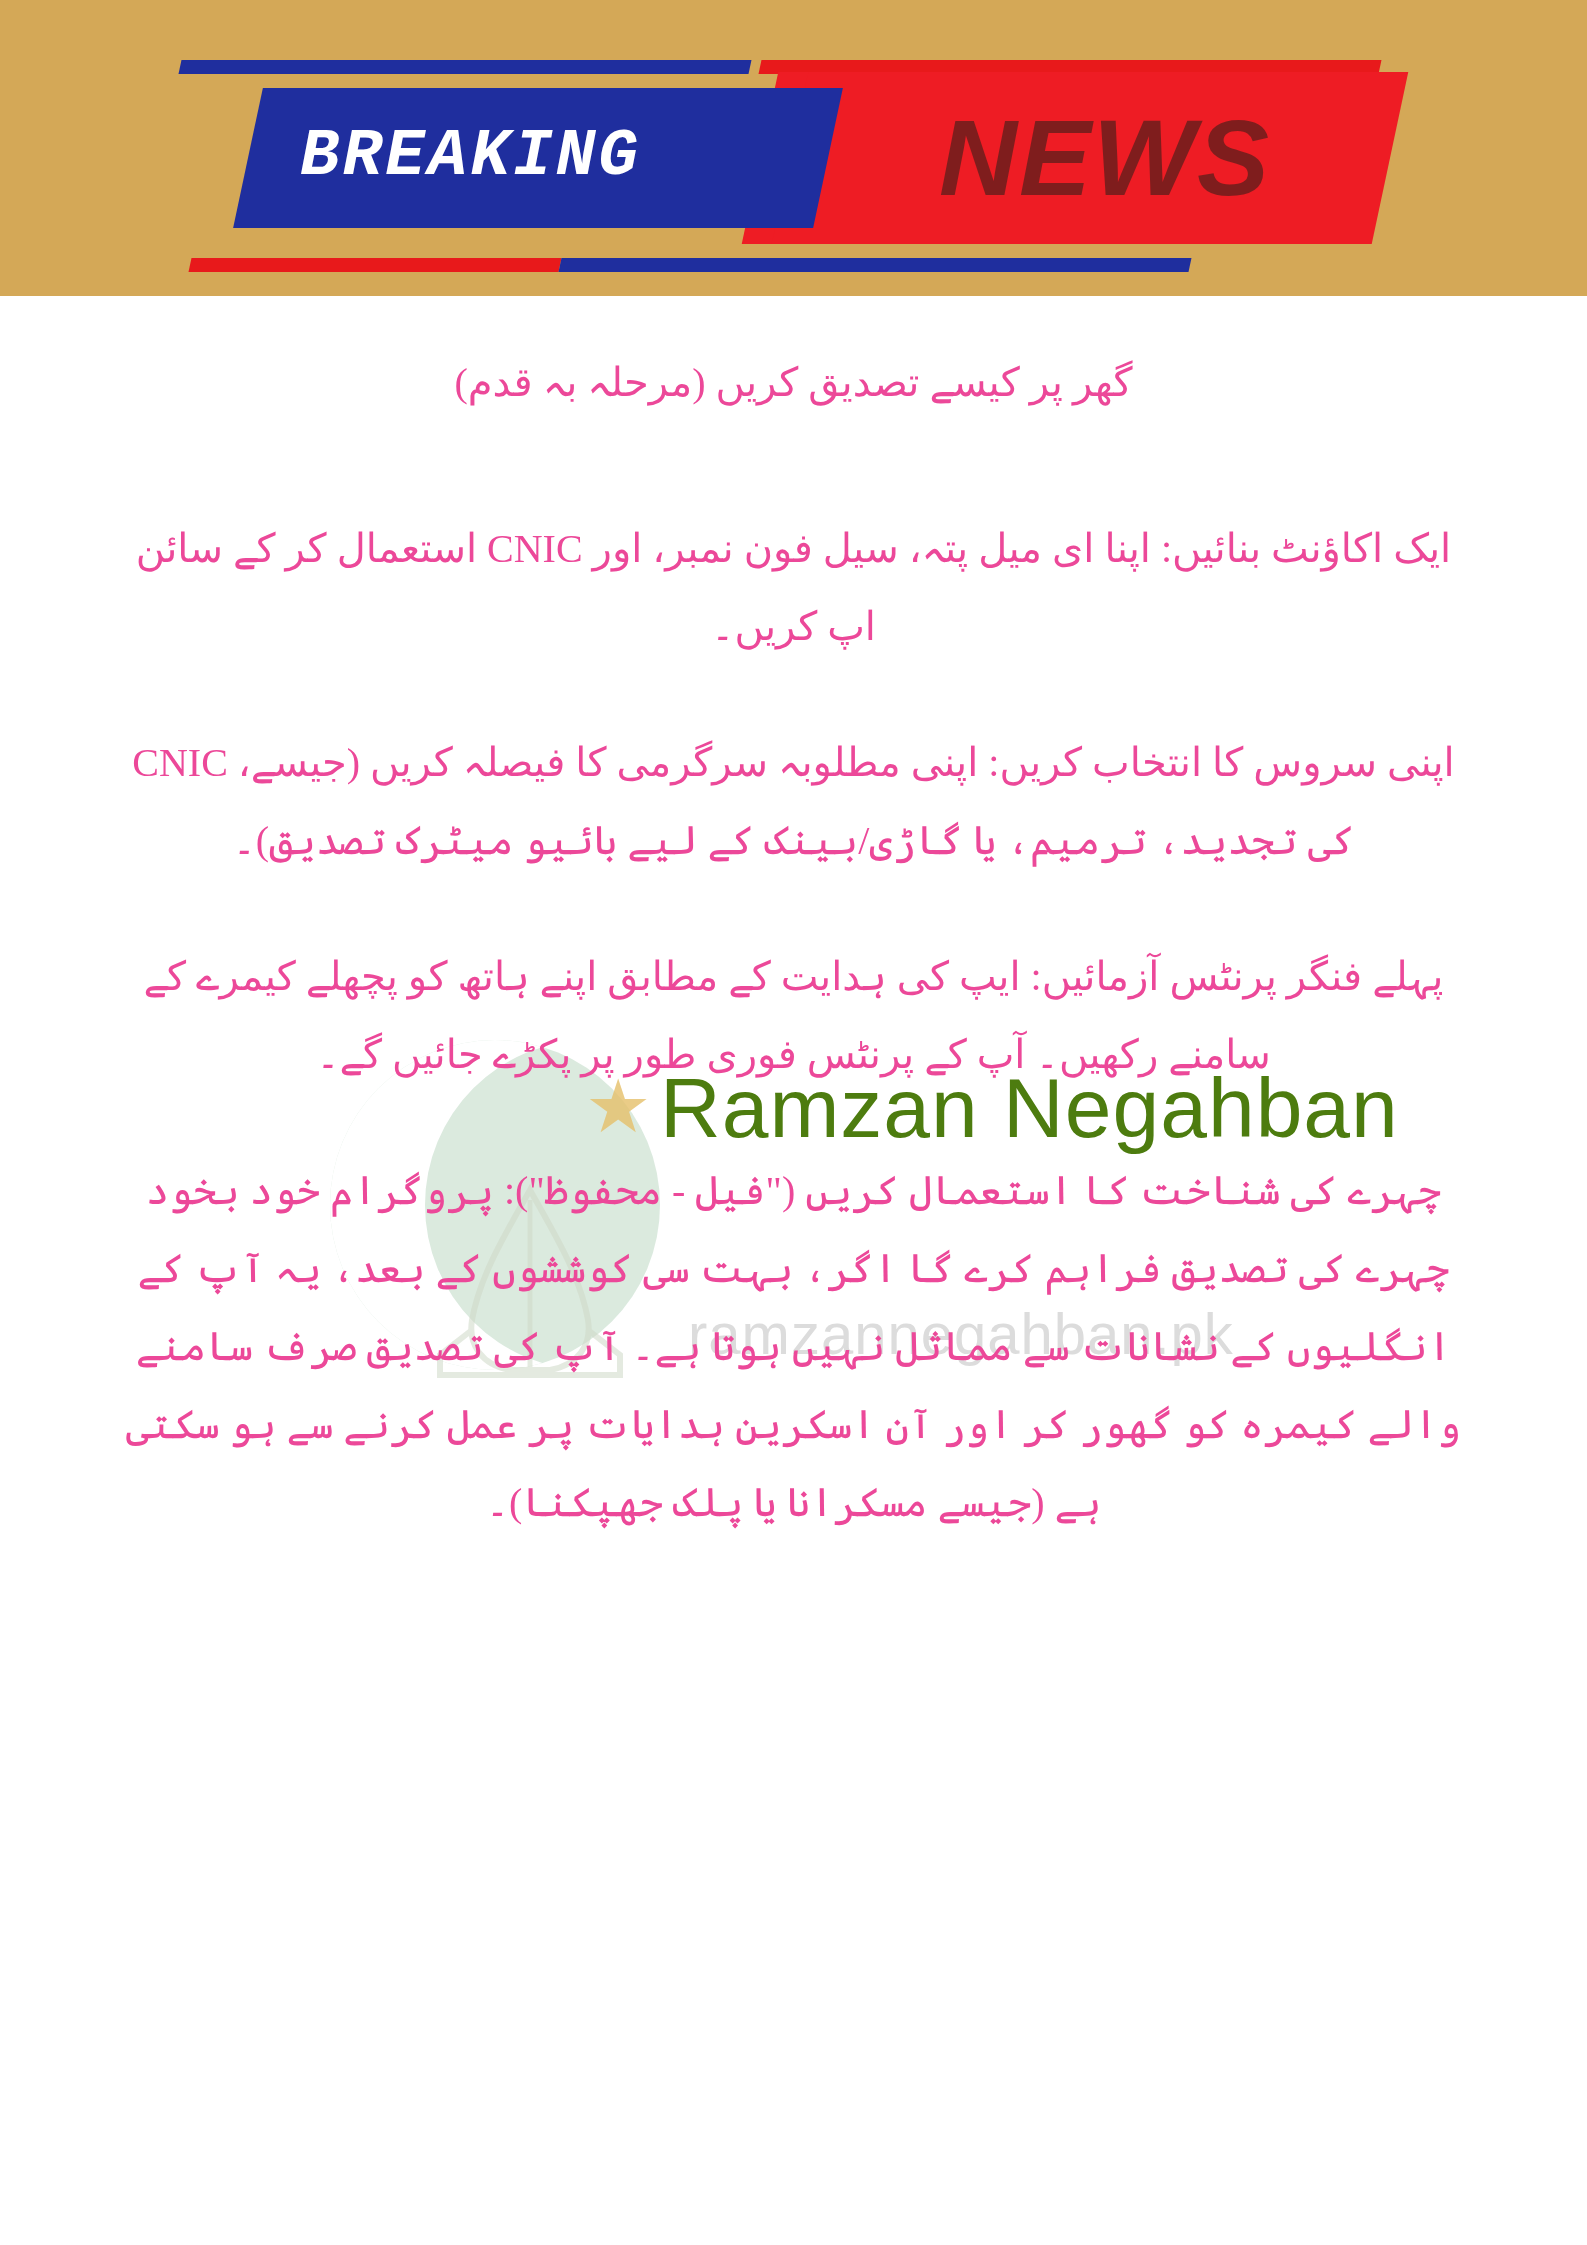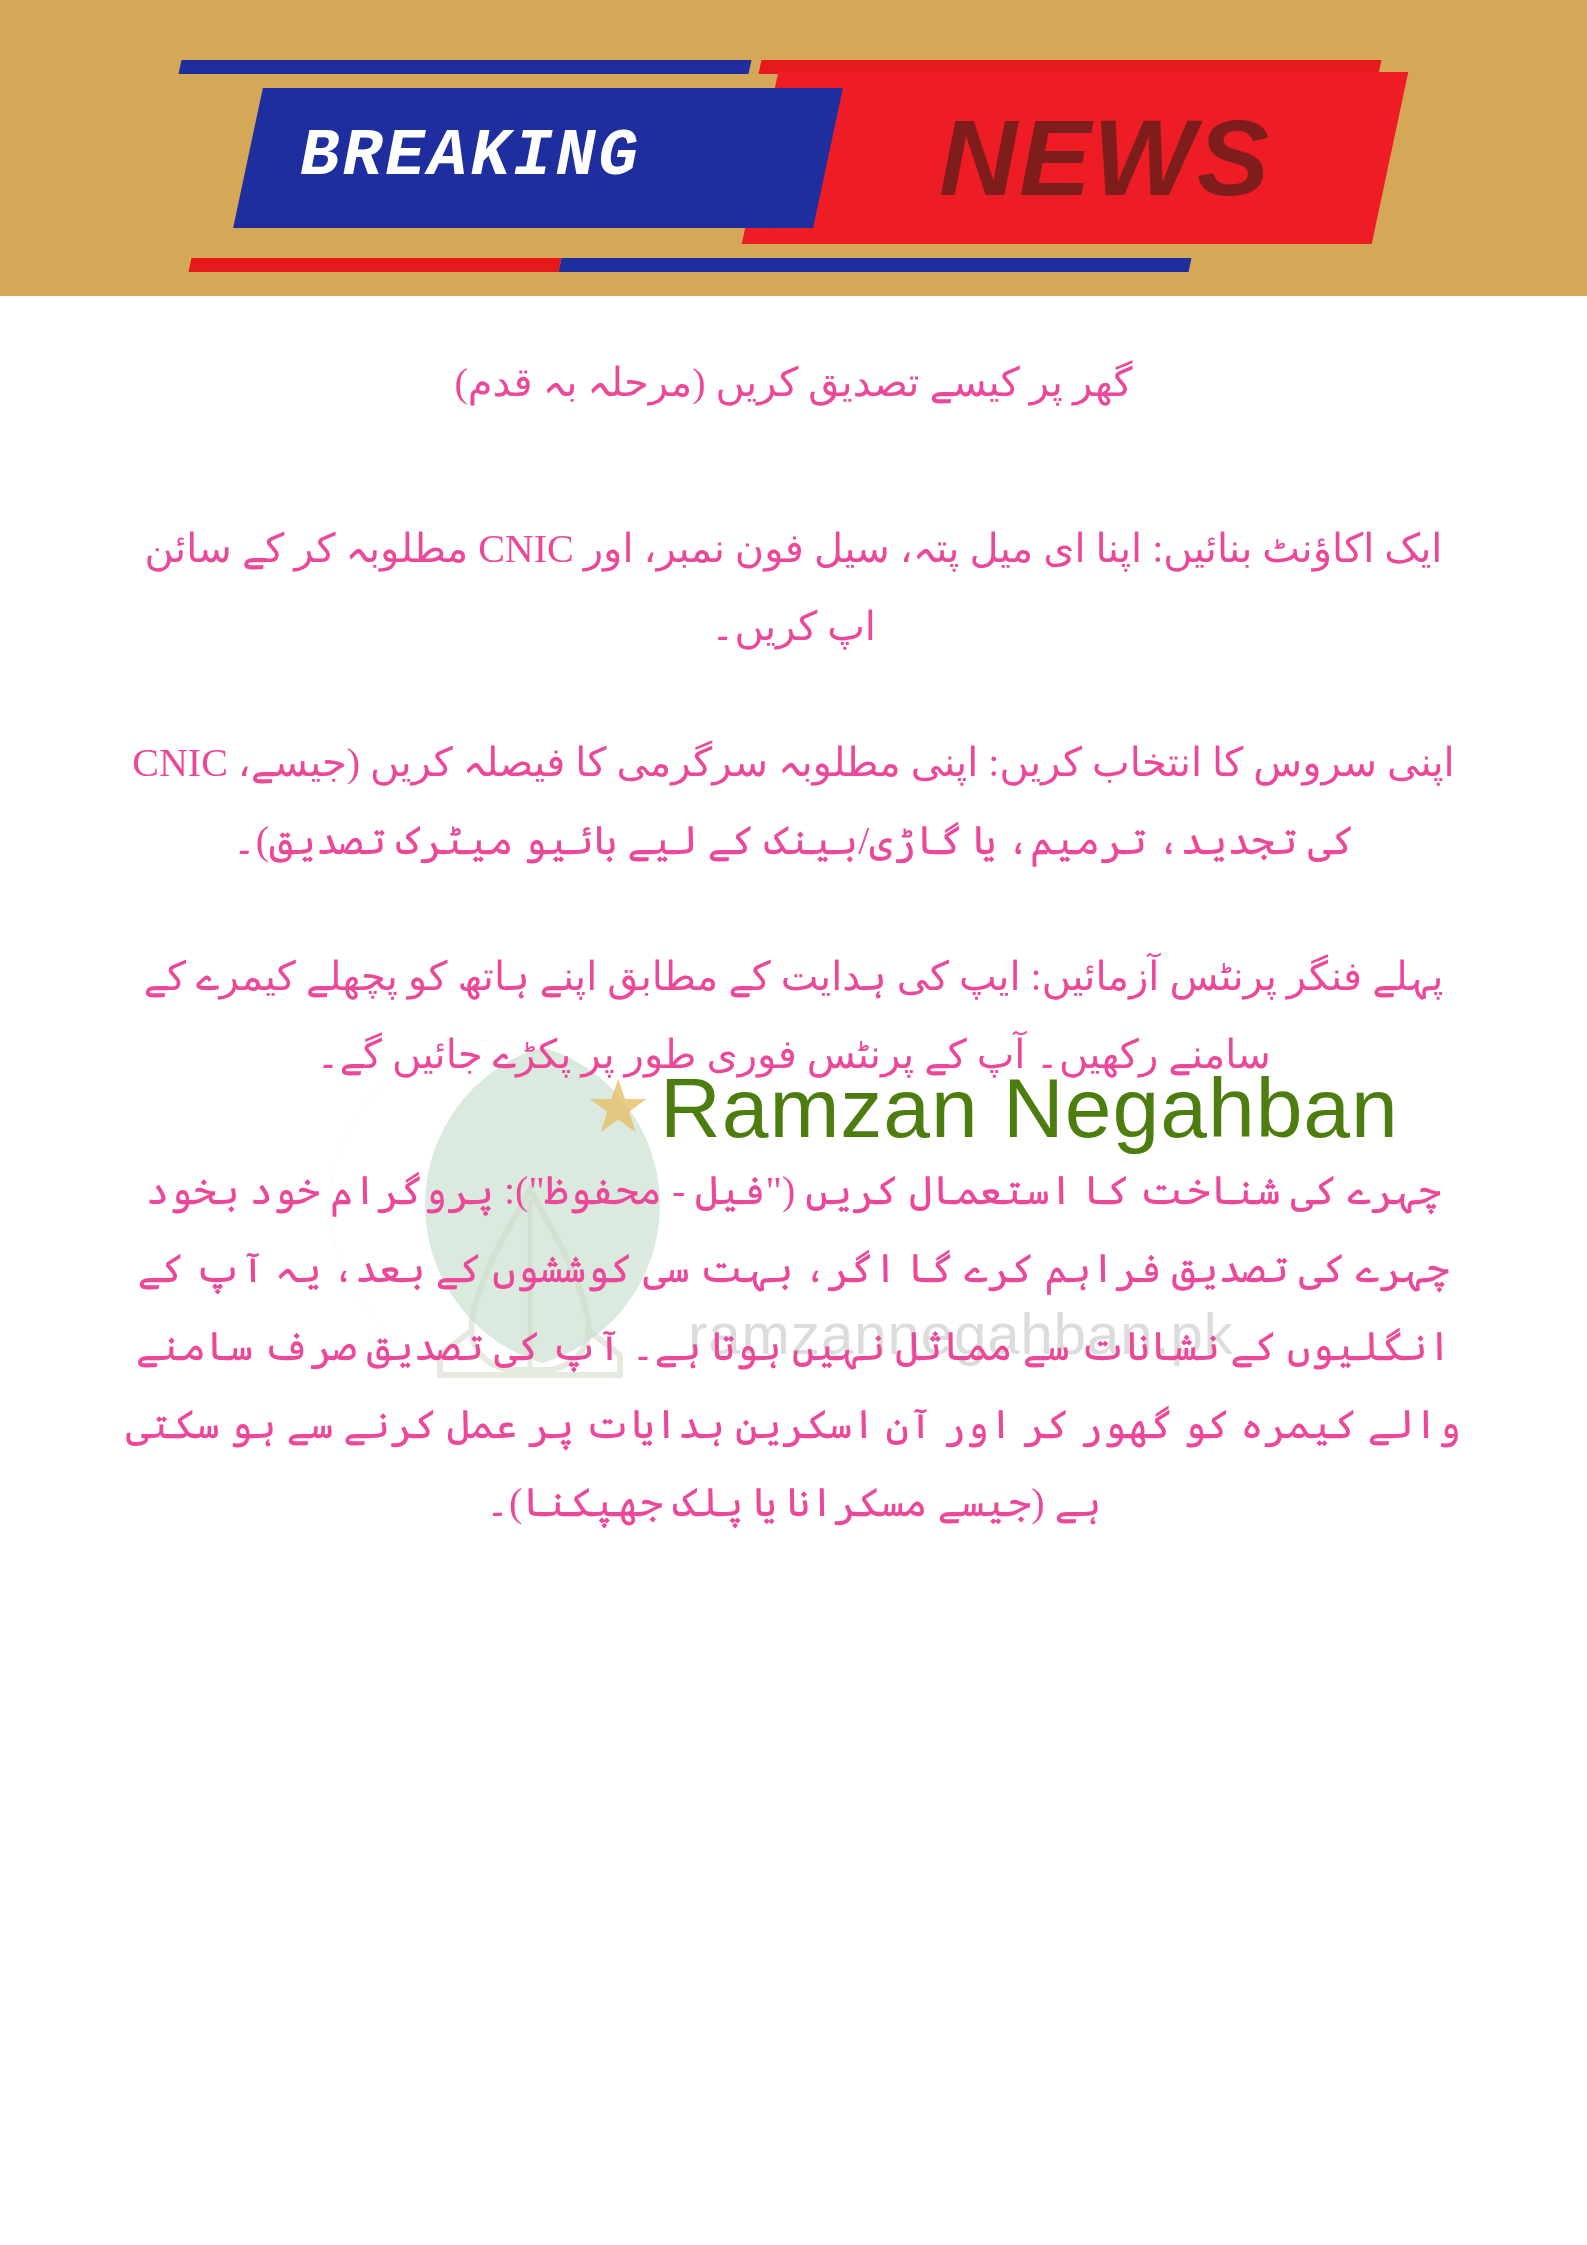--- a/index.html
+++ b/index.html
@@ -212,17 +212,17 @@
     <path d="M120 10 C95 55 70 95 62 140 C58 165 72 185 100 190 L140 190 C168 185 182 165 178 140 C170 95 145 55 120 10 Z" fill="none" stroke="#cfd9c8" stroke-width="6"></path>
     <path d="M120 20 L120 188" fill="none" stroke="#cfd9c8" stroke-width="5"></path>
     <path d="M62 150 L30 175 L30 195 L210 195 L210 175 L178 150" fill="none" stroke="#cfd9c8" stroke-width="6"></path>
   </svg>
   <div class="wm-title">Ramzan Negahban</div>
   <div class="wm-url">ramzannegahban.pk</div>
 </div>
 
 <div class="article">
   <p class="para heading">گھر پر کیسے تصدیق کریں (مرحلہ بہ قدم)</p>
-  <p class="para justified">ایک اکاؤنٹ بنائیں: اپنا ای میل پتہ، سیل فون نمبر، اور CNIC مطلوبہ کر کے سائن اپ کریں۔</p>
+  <p class="para justified">ایک اکاؤنٹ بنائیں: اپنا ای میل پتہ، سیل فون نمبر، اور CNIC استعمال کر کے سائن اپ کریں۔</p>
   <p class="para justified">اپنی سروس کا انتخاب کریں: اپنی مطلوبہ سرگرمی کا فیصلہ کریں (جیسے، CNIC کی تجدید، ترمیم، یا گاڑی/بینک کے لیے بائیو میٹرک تصدیق)۔</p>
   <p class="para justified">پہلے فنگر پرنٹس آزمائیں: ایپ کی ہدایت کے مطابق اپنے ہاتھ کو پچھلے کیمرے کے سامنے رکھیں۔ آپ کے پرنٹس فوری طور پر پکڑے جائیں گے۔</p>
   <p class="para justified">چہرے کی شناخت کا استعمال کریں ("فیل - محفوظ"): پروگرام خود بخود چہرے کی تصدیق فراہم کرے گا اگر، بہت سی کوششوں کے بعد، یہ آپ کے انگلیوں کے نشانات سے مماثل نہیں ہوتا ہے۔ آپ کی تصدیق صرف سامنے والے کیمرہ کو گھور کر اور آن اسکرین ہدایات پر عمل کرنے سے ہو سکتی ہے (جیسے مسکرانا یا پلک جھپکنا)۔</p>
 </div>
 
 </body></html>

